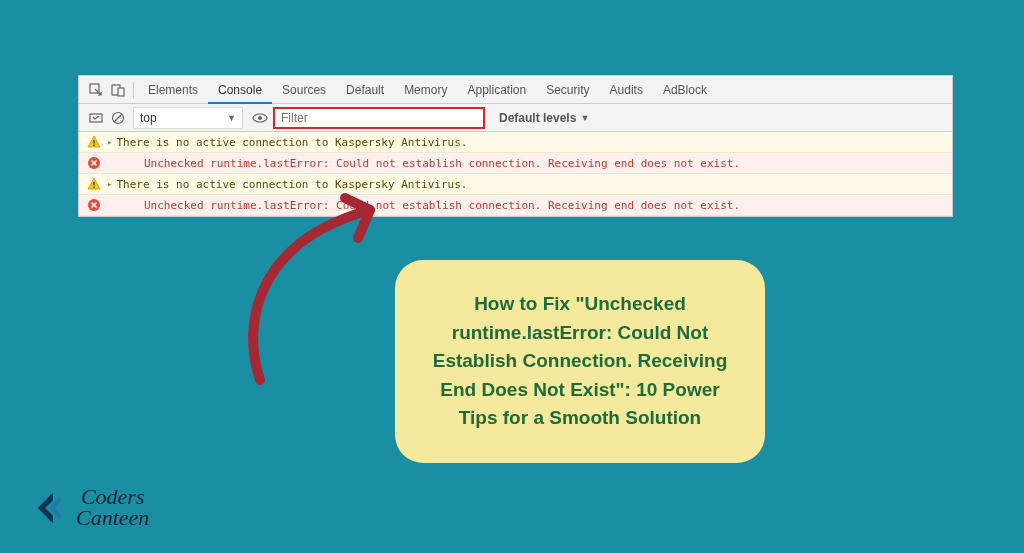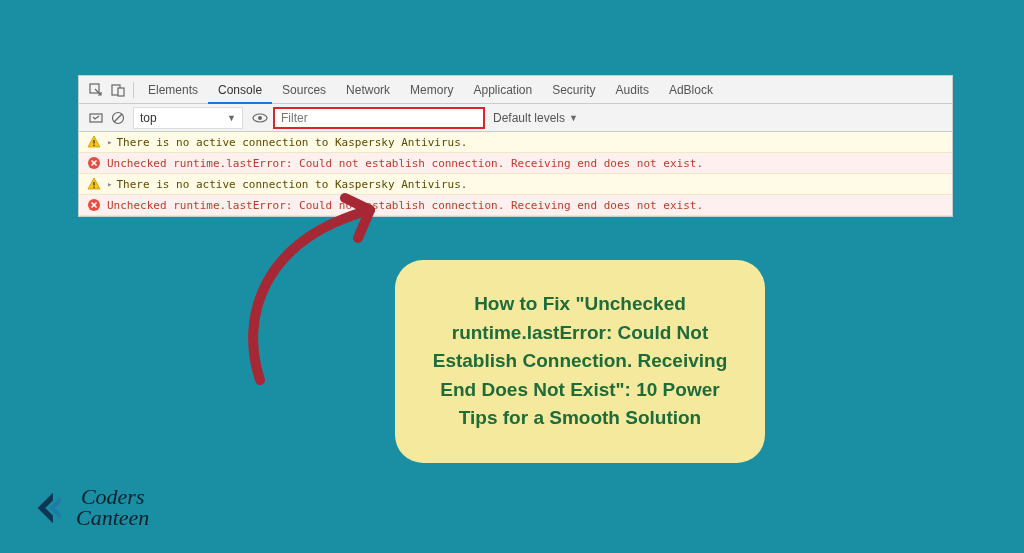--- a/index.html
+++ b/index.html
@@ -91,37 +91,38 @@
       height: 22px;
       width: 212px;
       border: 2px solid #d62828;
       padding: 0 6px;
       font-size: 12px;
       color: #999;
       background: #fff;
       outline: none;
     }
     .levels {
-      margin-left: 8px;
+      margin-left: 14px;
       color: #555;
       font-size: 12px;
       display: flex;
       align-items: center;
+      font-weight: bold;
     }
     .console-body { background: #fff; }
     .log-row {
       display: flex;
       align-items: center;
       padding: 3px 8px;
       border-bottom: 1px solid #f0e8c8;
       font-family: 'Menlo', 'Consolas', monospace;
       font-size: 11px;
     }
     .log-row.warn { background: #fffbe6; color: #5c4a00; }
-    .log-row.error { background: #fff0f0; color: #c0392b; }
+    .log-row.error { background: #fff0f0; color: #c0392b; gap: 37px; }
     .log-icon {
       width: 14px;
       height: 14px;
       margin-right: 6px;
       flex-shrink: 0;
     }
     .log-arrow {
       color: #888;
       margin-right: 4px;
       font-size: 9px;
@@ -191,21 +192,21 @@
     <span class="tab-icon">
       <svg width="14" height="14" viewBox="0 0 14 14">
           <rect x="1" y="2" width="8" height="10" fill="none" stroke="#666" stroke-width="1.2"></rect>
           <rect x="7" y="5" width="6" height="8" fill="#f3f3f3" stroke="#666" stroke-width="1.2"></rect>
         </svg>
     </span>
     <span class="tab-sep"></span>
     <span class="tab">Elements</span>
     <span class="tab active">Console</span>
     <span class="tab">Sources</span>
-    <span class="tab">Network</span>
+    <span class="tab">Default</span>
     <span class="tab">Memory</span>
     <span class="tab">Application</span>
     <span class="tab">Security</span>
     <span class="tab">Audits</span>
     <span class="tab">AdBlock</span>
   </div>
 
   <div class="filter-row">
     <span class="fr-icon">
       <svg width="14" height="14" viewBox="0 0 14 14">

